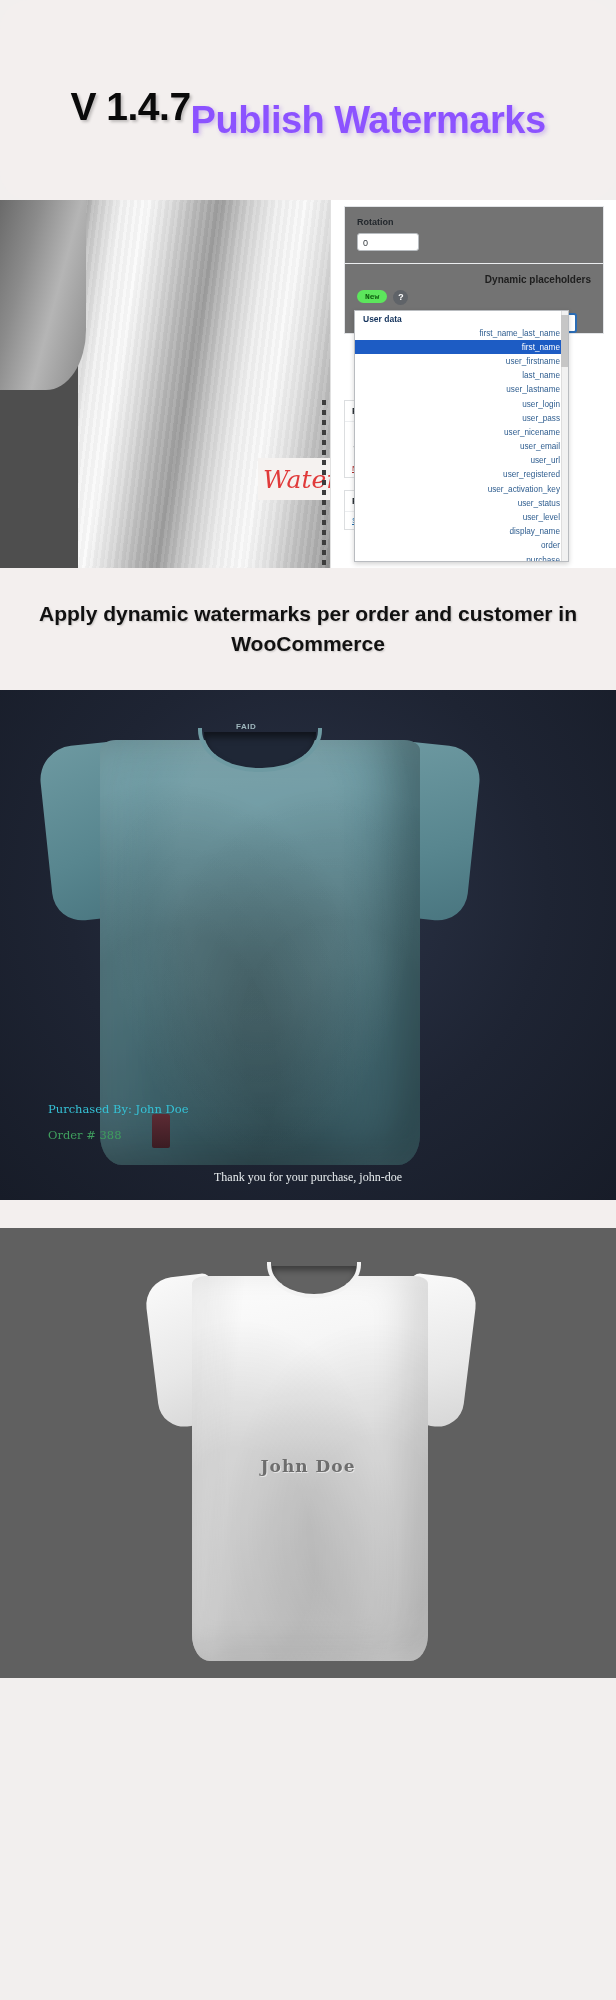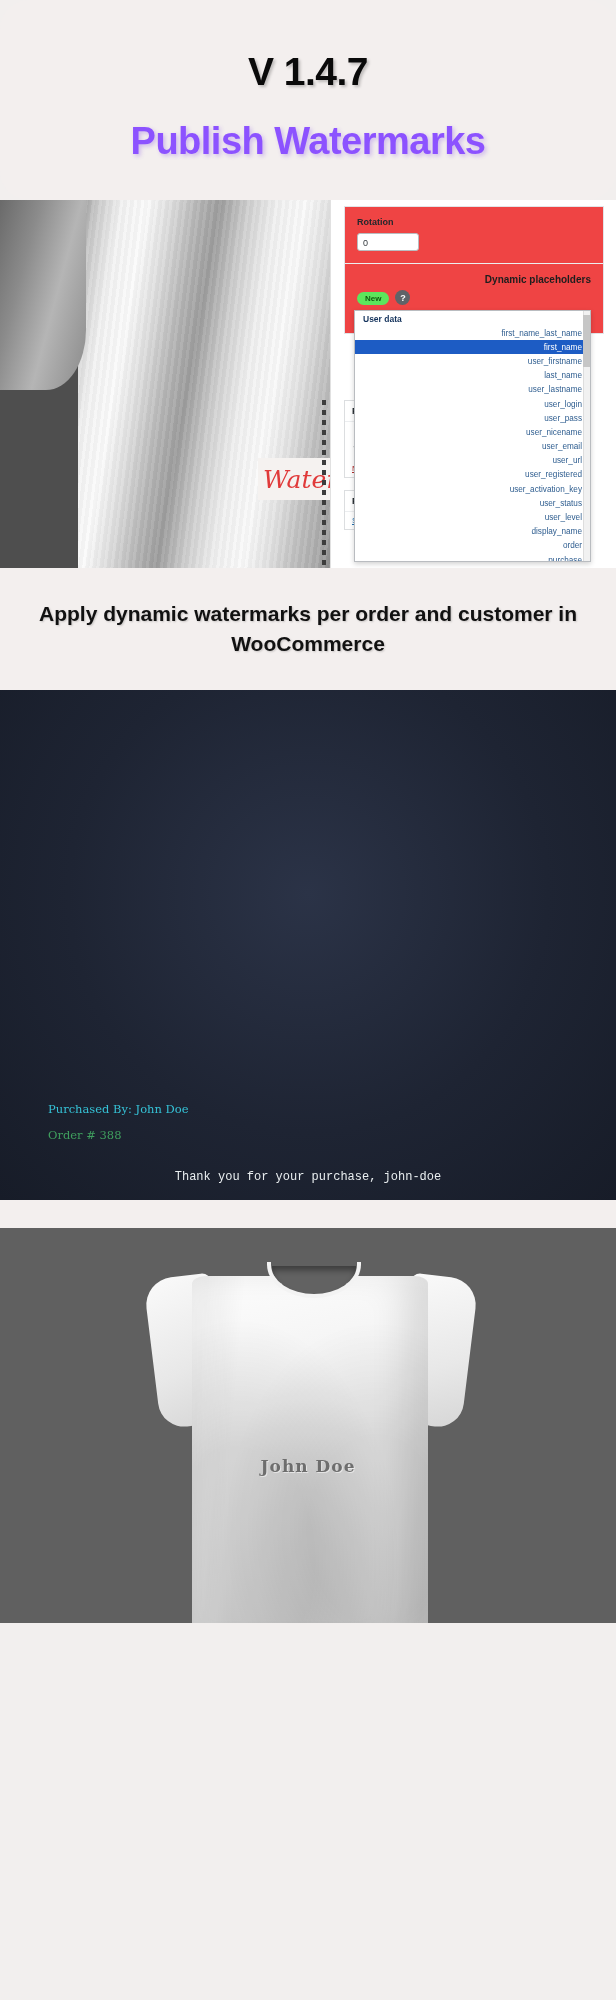--- a/index.html
+++ b/index.html
@@ -8,21 +8,21 @@
     background: #f2efee;
     font-family: "Liberation Sans", sans-serif;
   }
   body { width: 616px; height: 2000px; overflow: hidden; position: relative; }
 
   
   .header {
     height: 200px;
     background: #f3efee;
     display: flex;
-    flex-direction: column;
+    flex-direction: row;
     align-items: center;
     justify-content: center;
     padding-top: 14px;
     border-radius: 29px;
   }
   .version {
     font-size: 39px;
     font-weight: 800;
     color: #0a0a0a;
     letter-spacing: -0.5px;
@@ -90,51 +90,51 @@
   }
   .shot1-right {
     position: absolute; left: 330px; top: 0; width: 286px; height: 368px;
     background: #fff;
   }
   .wp-col-divider {
     position:absolute; left:0; top:0; width:1px; height:368px; background:#e1e1e1;
   }
   .wp-panel {
     position: absolute; left: 14px; top: 6px; width: 260px;
-    background:#ef4444; border:1px solid #e2e4e7;
+    background:#737373; border:1px solid #e2e4e7;
   }
   .wp-field-block { padding: 10px 12px 12px; border-bottom:1px solid #eceef0; }
   .wp-label { font-size: 9px; font-weight: 700; color:#23282d; }
   .wp-input {
     margin-top: 6px; width: 62px; height: 18px;
     border: 1px solid #b8bcc0; border-radius: 3px; background:#fff;
     font-size: 9px; color:#32373c; padding: 0 5px; line-height:18px;
   }
   .wp-dyn-block { padding: 10px 12px 0; position: relative; }
   .wp-dyn-title { font-size: 10px; font-weight: 600; color:#1e1e1e;text-align:right; }
-  .badge-row { display:flex; align-items:flex-end; gap:6px; margin-top:5px; }
+  .badge-row { display:flex; align-items:flex-start; gap:6px; margin-top:5px;font-family:Liberation Mono, monospace; }
   .badge-new {
     background:#5ce65c; color:#0e5c0e; font-size:8px; font-weight:700;
     border-radius:9px; padding:2px 8px;
   }
   .badge-help {
     width:15px; height:15px; border-radius:50%; background:#5f6368;
     color:#fff; font-size:9px; font-weight:700;
     display:flex; align-items:center; justify-content:center;
   }
   .wp-select {
     margin-top: 8px; width: 220px; height: 20px;
     border: 2px solid #2a6cb5; border-radius: 3px; background:#fff;
     display:flex; align-items:center; justify-content:space-between;
     padding: 0 6px; font-size: 8.5px; color:#5a5a5a;
   }
   .caret { font-size: 8px; color:#444; }
 
   .dropdown {
-    position: absolute; left: 24px; top: 110px; width: 237px;
+    position: absolute; left: 24px; top: 110px; width: 215px;
     background:#fff; border:1px solid #b9bcc0;
     box-shadow: 0 2px 5px rgba(0,0,0,.18);
     z-index: 20; max-height: 252px; overflow:hidden;
   }
   .dd-group {
     font-size: 8.5px; font-weight:700; color:#14335c; padding: 3px 8px 2px;
   }
   .dd-item {
     font-size: 8.2px; color:#2e5d8f; padding: 2.6px 8px 2.6px 18px;
     white-space: nowrap; overflow:hidden;text-align:right;
@@ -212,28 +212,28 @@
     position:absolute; left:112px; top:404px; width:18px; height:34px;
     background: linear-gradient(#5c2b34,#3b1c23); border-radius:2px;
   }
   .wm-lines { position:absolute; left:48px; top:412px; width:430px; }
   .wm-line { font-family:"DejaVu Serif", serif; font-size:11.5px; margin-bottom:12px; }
   .wm-1 { color:#35c2d6; }
   .wm-2 { color:#3f9e5e; }
   .wm-3 { color:#d97a22; }
   .wm-thanks {
     position:absolute; left:0; right:0; top:480px; text-align:center;
-    font-family:Liberation Mono, monospace; font-size:12px; color:#e9eef0;
+    font-family:Liberation Serif, serif; font-size:12px; color:#e9eef0;
   }
 
   
   .gap { height: 28px; background:#f3efee; }
 
   
-  .shot3 { position:relative; height: 395px; background:#606060; overflow:hidden; }
+  .shot3 { position:relative; height: 450px; background:#606060; overflow:hidden; }
   .tee3 { position:absolute; left:150px; top:18px; width:320px; height:420px; }
   .tee3-body {
     position:absolute; left:42px; top:30px; width:236px; height:385px;
     background: linear-gradient(168deg,#fdfdfd 0%,#f2f2f2 30%,#e6e6e6 58%,#dcdcdc 80%,#d2d2d2 100%);
     border-radius: 14px 14px 18px 18px / 8px 8px 26px 26px;
     box-shadow: inset -22px -8px 36px rgba(0,0,0,.12), inset 18px 0 28px rgba(255,255,255,.5);
   }
   .tee3-body:after{
     content:""; position:absolute; inset:0; border-radius:inherit;
     background:
@@ -352,20 +352,29 @@
     </div>
 
   </div>
 </div>
 
 <div class="caption">
   <p>Apply dynamic watermarks per order and customer in WooCommerce</p>
 </div>
 
 <div class="shot2">
+  <div class="tee">
+    <div class="tee-sleeve-l"></div>
+    <div class="tee-sleeve-r"></div>
+    <div class="tee-body"></div>
+    <div class="tee-collar"></div>
+    <div class="tee-collar-rim"></div>
+    <div class="tee-brand">FAID</div>
+    <div class="tee-tag"></div>
+  </div>
 
   <div class="wm-lines">
     <div class="wm-line wm-1">Purchased By:  John Doe</div>
     <div class="wm-line wm-2">Order # 388</div>
   </div>
   <div class="wm-thanks">Thank you for your purchase,  john-doe</div>
 </div>
 
 <div class="gap"></div>
 

